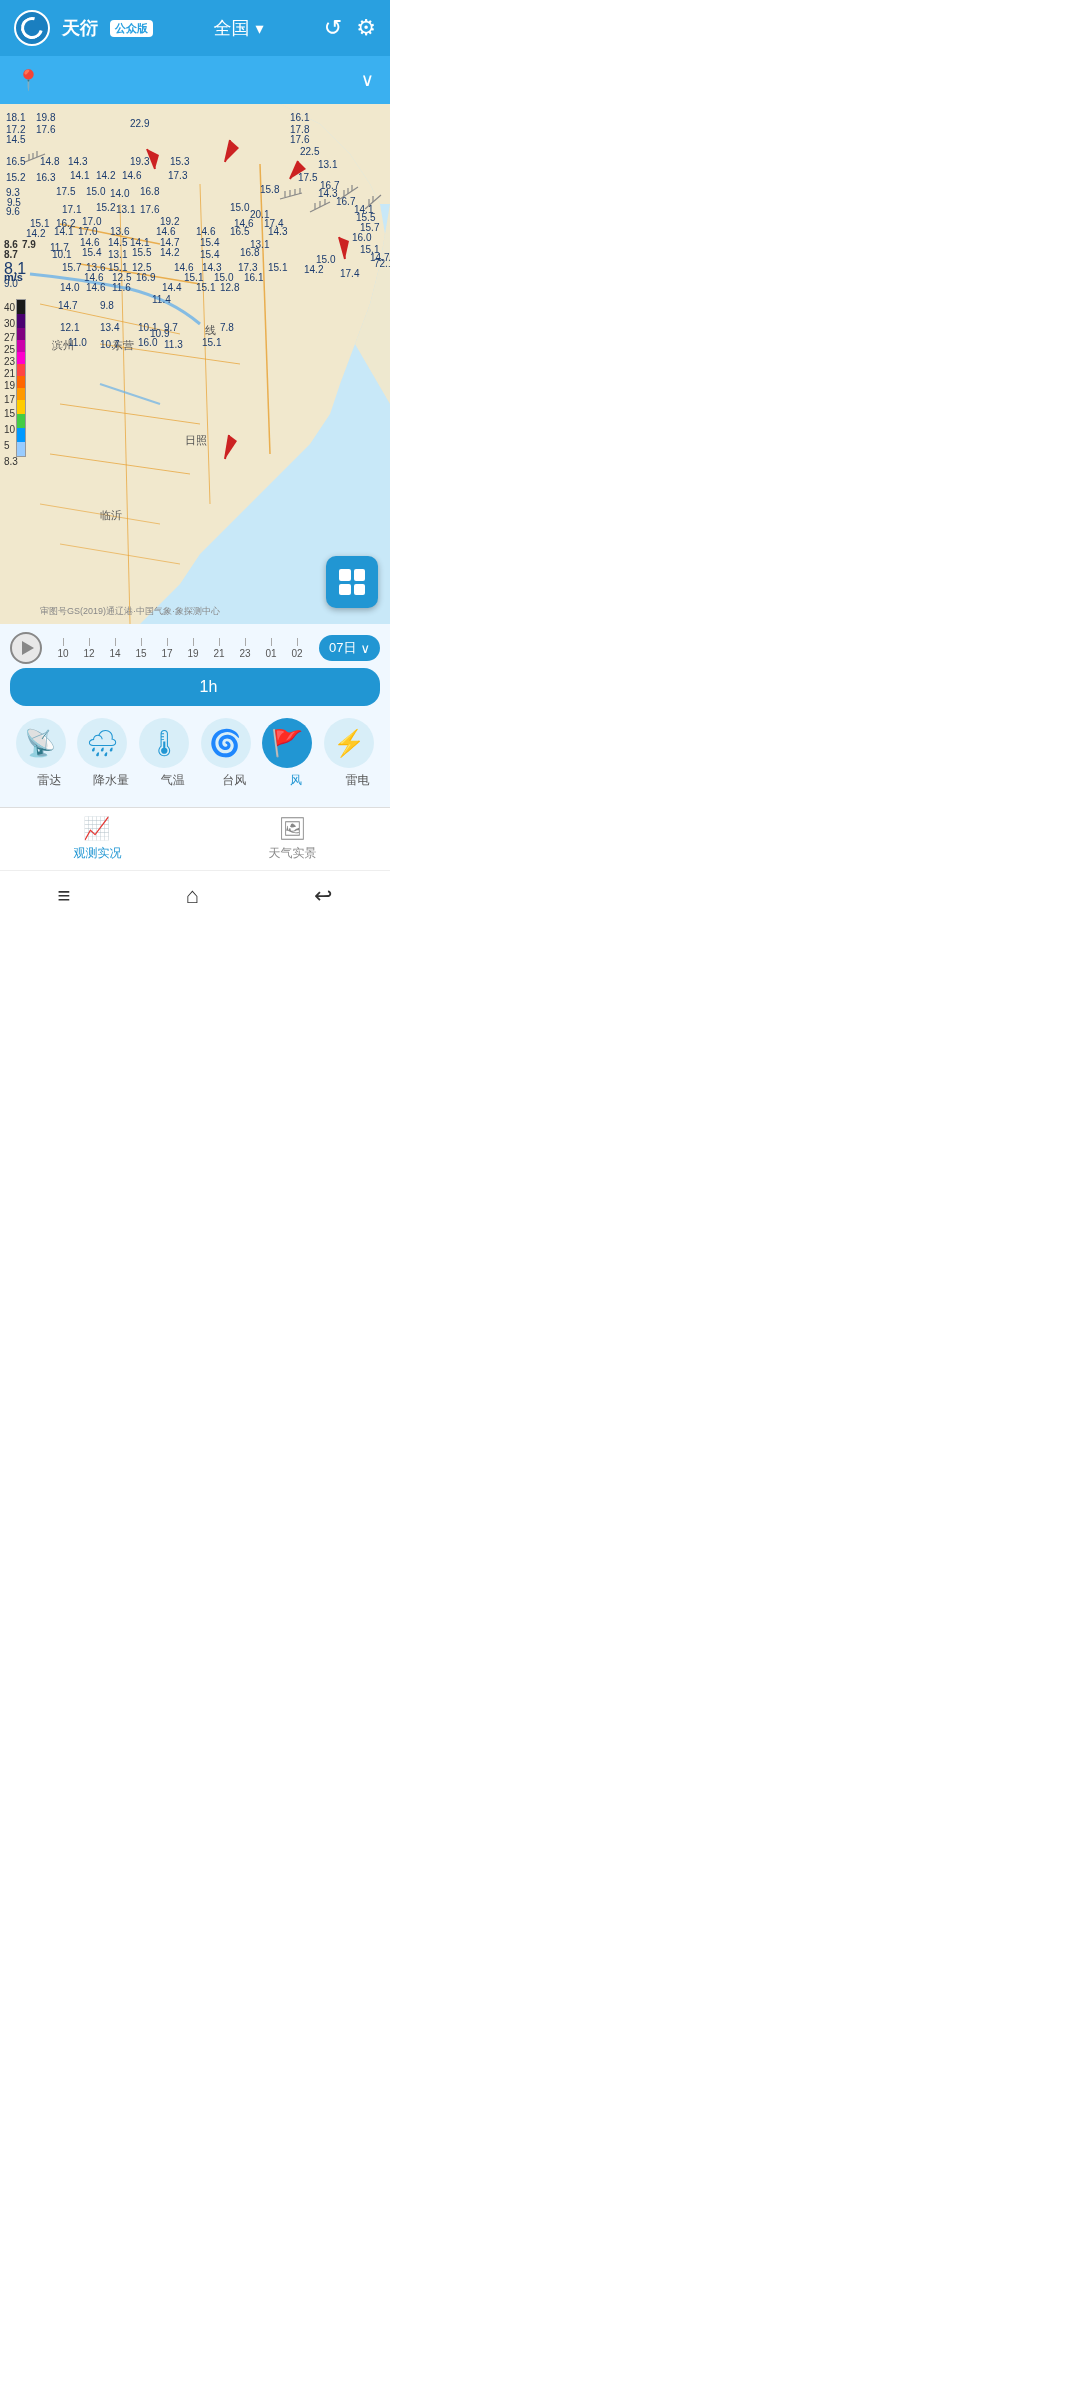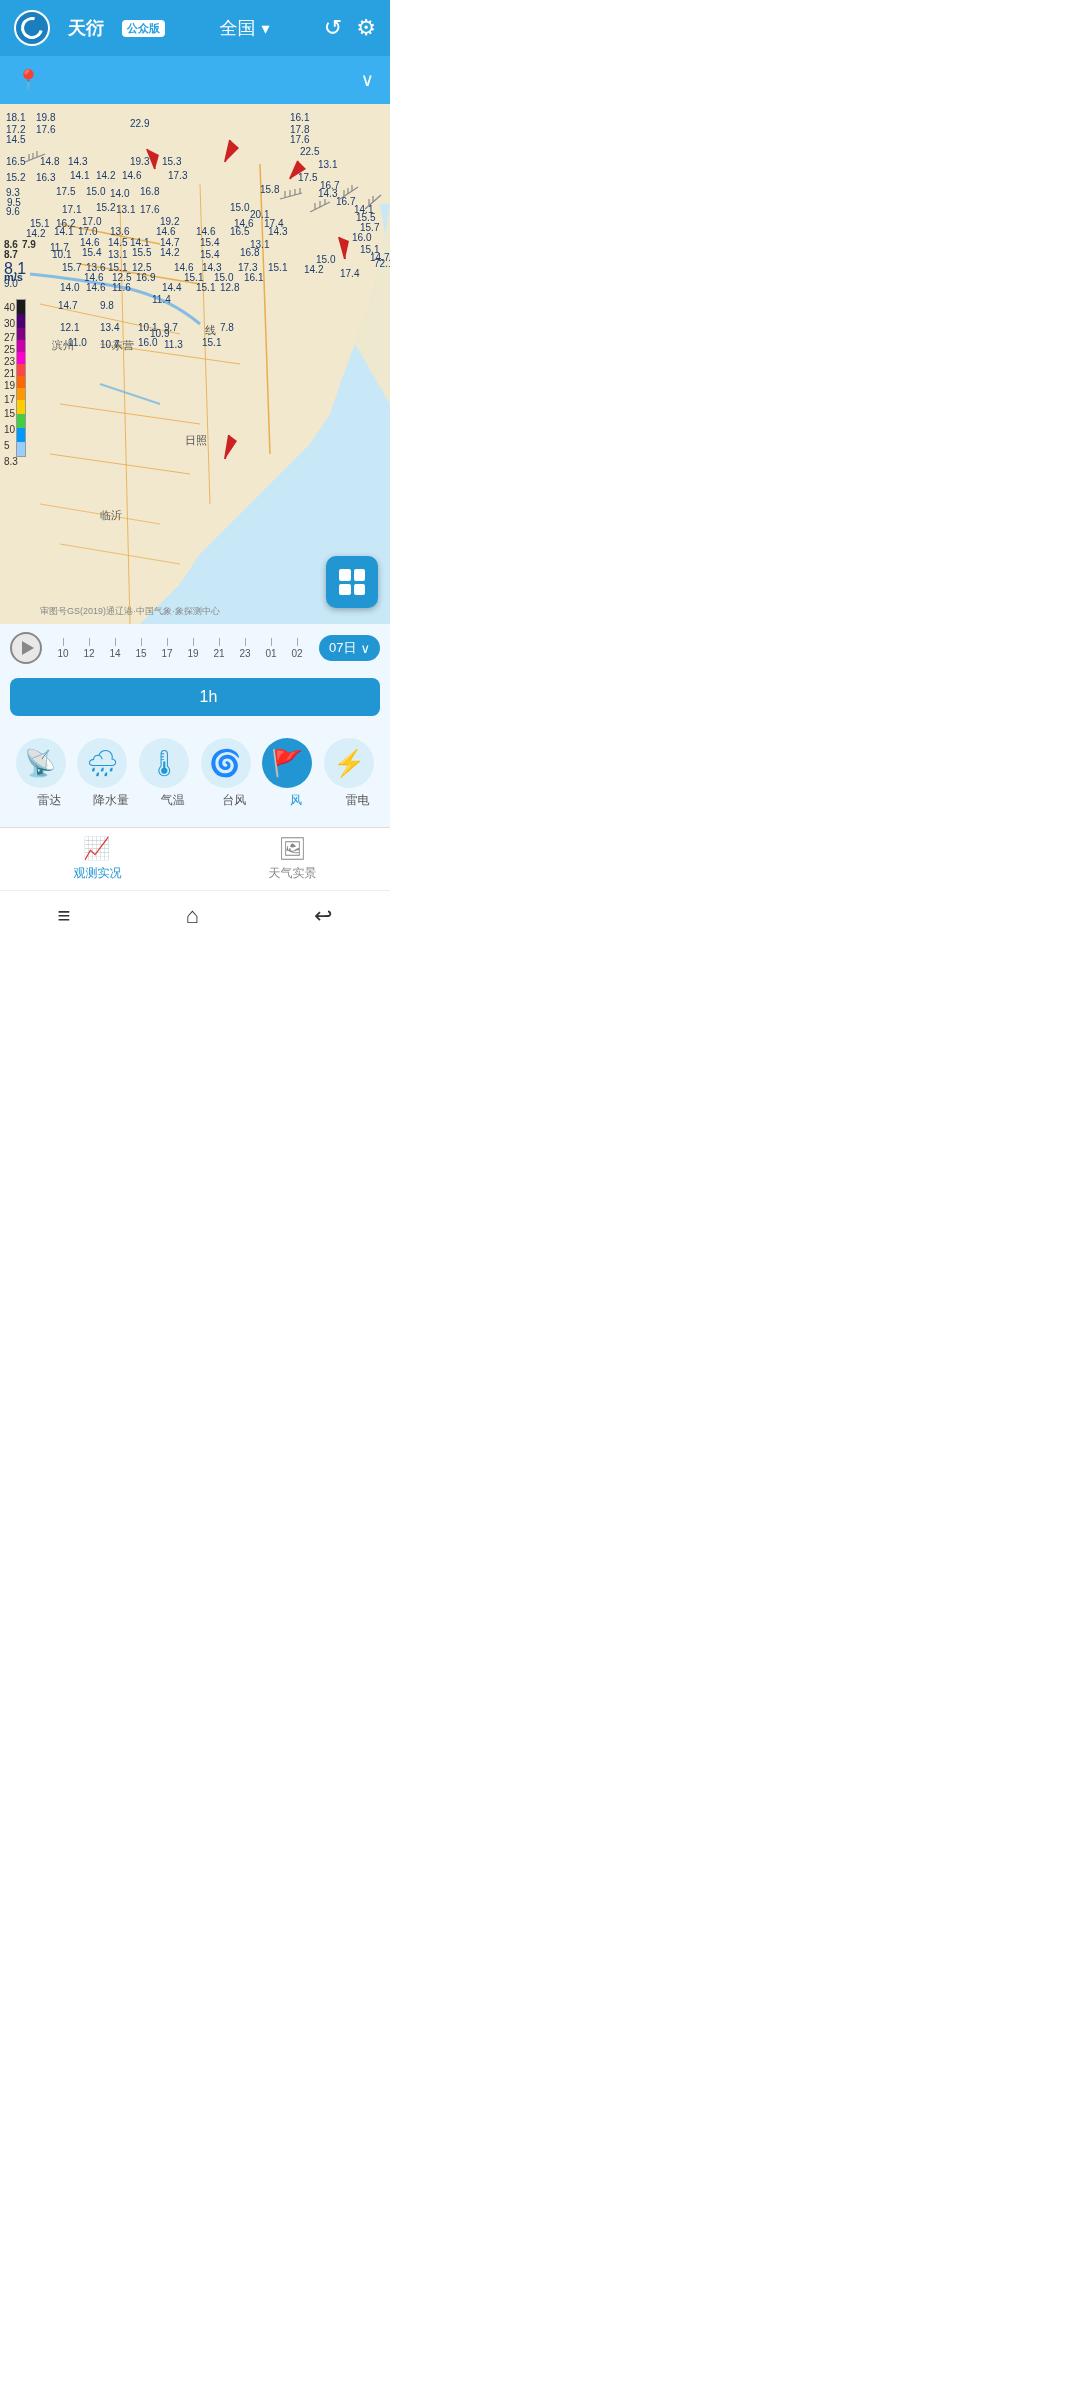--- a/index.html
+++ b/index.html
@@ -20,21 +20,21 @@
       align-items: center;
       justify-content: space-between;
       padding: 10px 14px;
       height: 56px;
       position: relative;
       z-index: 10;
     }
     .nav-left {
       display: flex;
       align-items: center;
-      gap: 18px;
+      gap: 12px;
     }
     .logo-circle {
       width: 36px;
       height: 36px;
       border-radius: 50%;
       background: #1a7fc0;
       border: 2px solid #fff;
       display: flex; align-items: center; justify-content: center;
       overflow: hidden;
     }
@@ -199,26 +199,26 @@
       align-items: center;
       gap: 4px;
       flex-shrink: 0;
     }
 
     
     .interval-btn {
       background: #2196d3;
       color: #fff;
       border: none;
-      border-radius: 8px;
+      border-radius: 16px;
       width: 100%;
       height: 38px;
       font-size: 16px;
       font-weight: 500;
-      margin: 14px 0;
+      margin: 4px 0;
       display: flex; align-items: center; justify-content: center; padding-left: 27px;
     }
 
     
     .layer-selector {
       background: #f0f8ff;
       padding: 8px 0 12px;
       display: flex;
       justify-content: space-around;
     }
@@ -425,21 +425,21 @@
     <span class="wn" style="left:130px;top:14px">22.9</span>
     <span class="wn" style="left:290px;top:8px">16.1</span>
     <span class="wn" style="left:290px;top:20px">17.8</span>
     <span class="wn" style="left:290px;top:30px">17.6</span>
     <span class="wn" style="left:300px;top:42px">22.5</span>
 
     <span class="wn" style="left:6px;top:52px">16.5</span>
     <span class="wn" style="left:40px;top:52px">14.8</span>
     <span class="wn" style="left:68px;top:52px">14.3</span>
     <span class="wn" style="left:130px;top:52px">19.3</span>
-    <span class="wn" style="left:162px;top:52px">15.3</span>
+    <span class="wn" style="left:170px;top:52px">15.3</span>
     <span class="wn" style="left:318px;top:55px">13.1</span>
 
     <span class="wn" style="left:6px;top:68px">15.2</span>
     <span class="wn" style="left:36px;top:68px">16.3</span>
     <span class="wn" style="left:70px;top:66px">14.1</span>
     <span class="wn" style="left:96px;top:66px">14.2</span>
     <span class="wn" style="left:122px;top:66px">14.6</span>
     <span class="wn" style="left:168px;top:66px">17.3</span>
     <span class="wn" style="left:298px;top:68px">17.5</span>
     <span class="wn" style="left:320px;top:76px">16.7</span>

